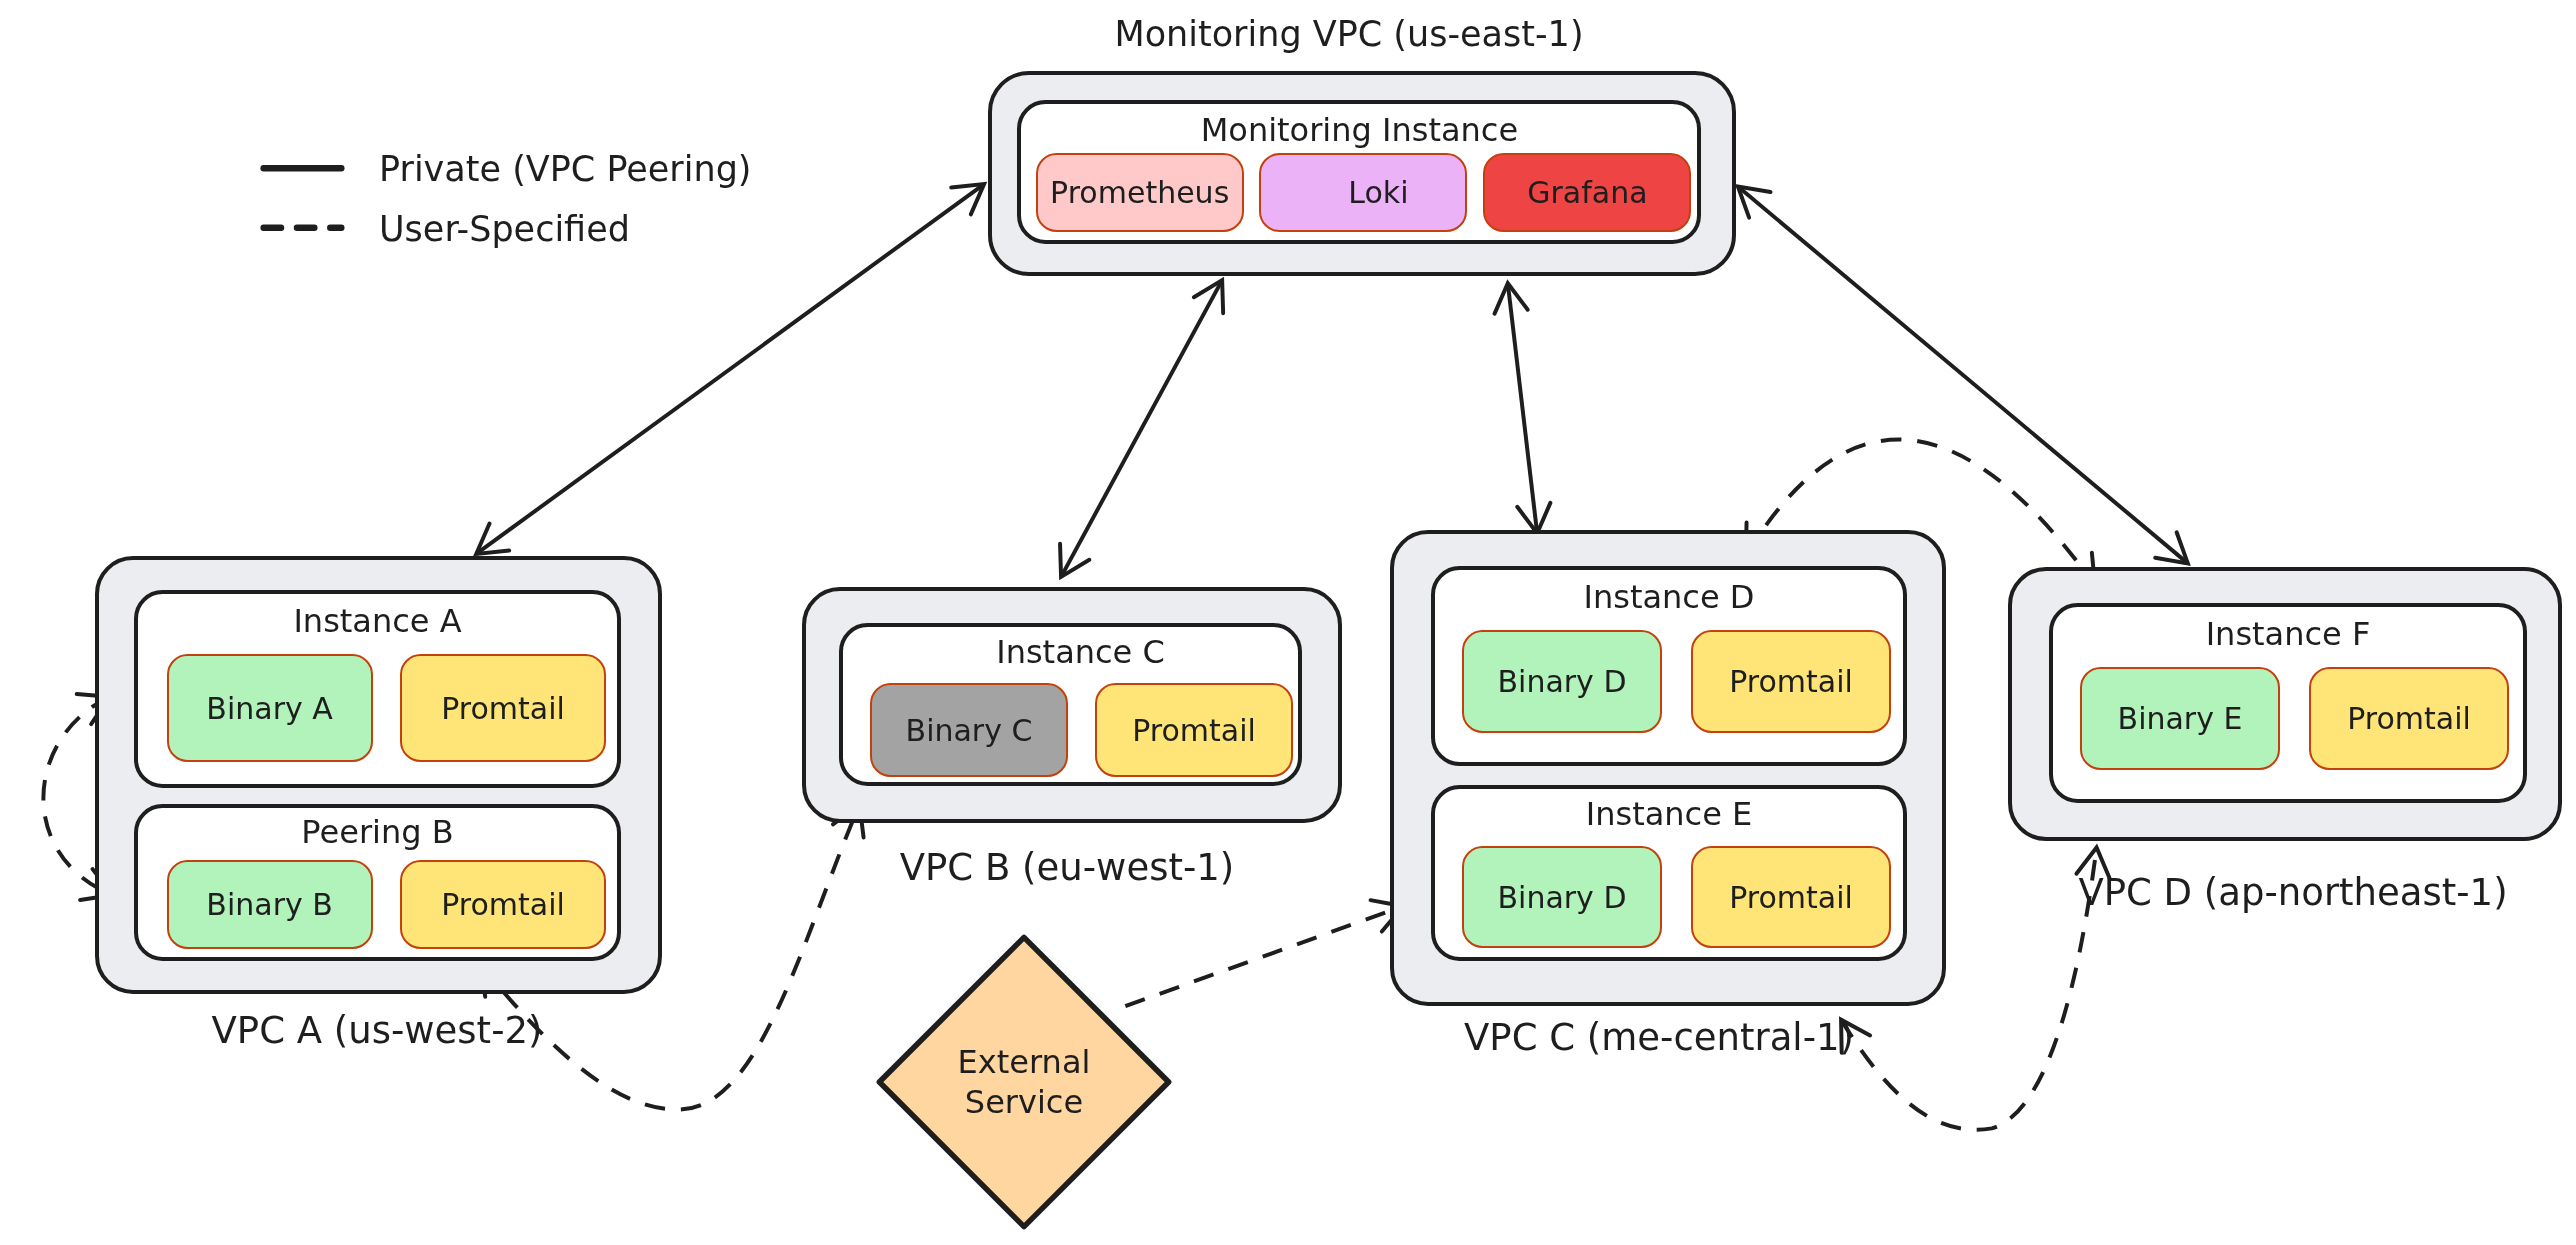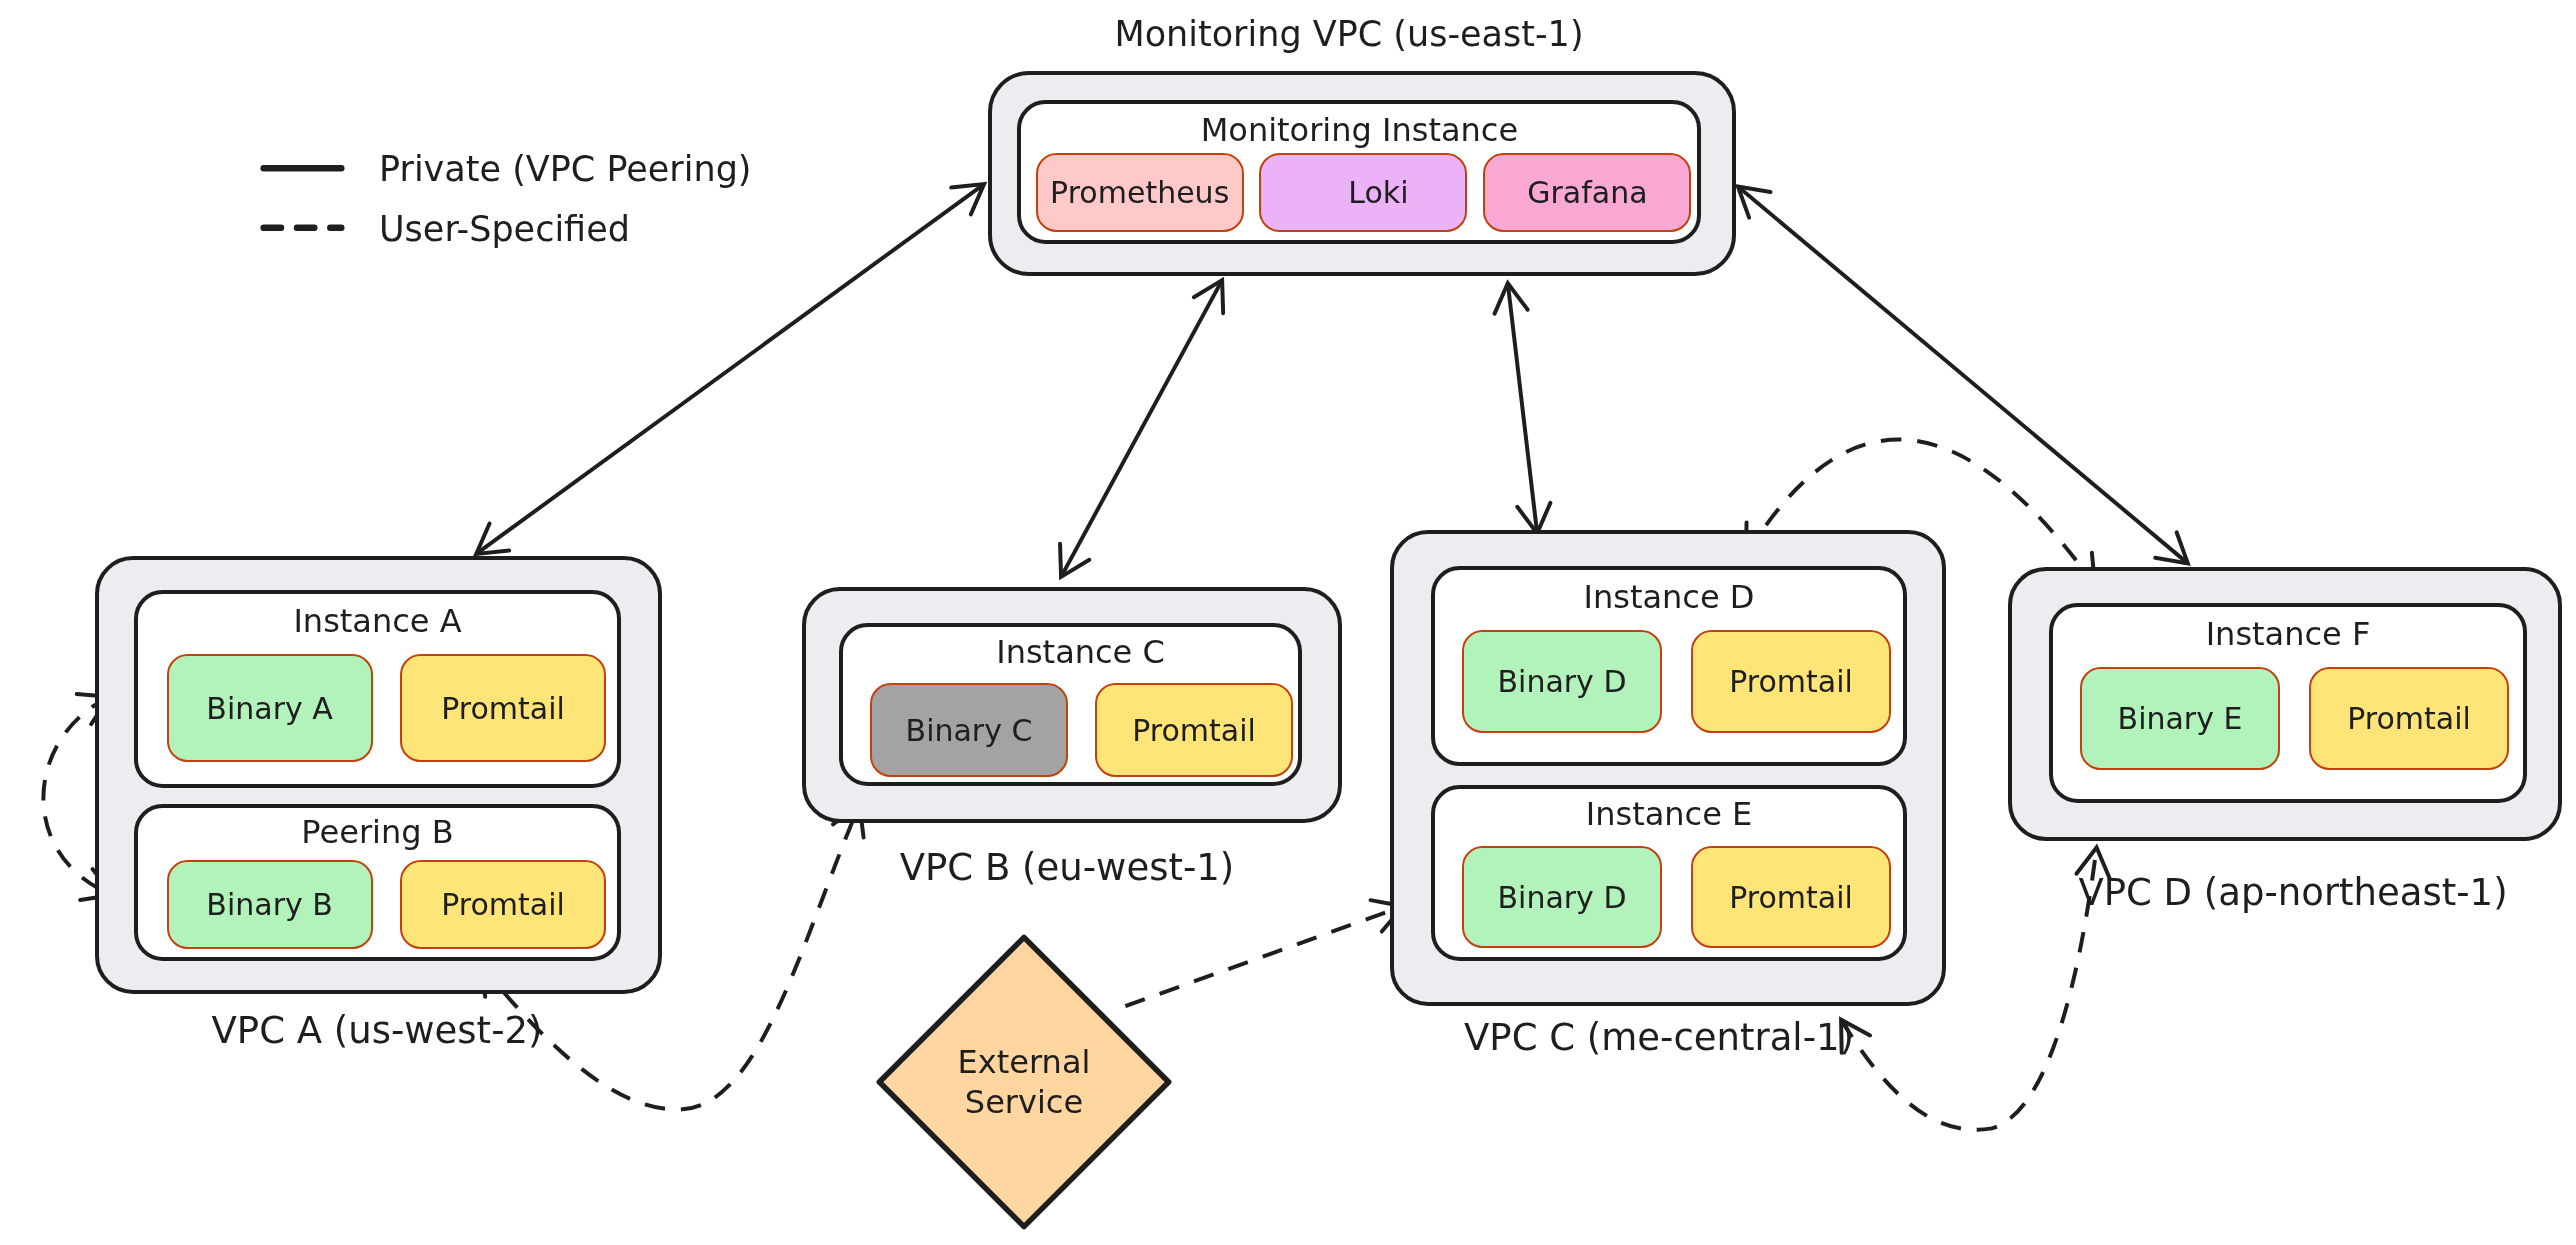--- a/index.html
+++ b/index.html
@@ -52,21 +52,21 @@
 
   <div class="box-outer" style="left:988px;top:71px;width:748px;height:205px;border-radius:41px;">
     <div class="box-inner" style="left:25.4px;top:25.4px;width:684px;height:144px;">
       <div class="i-title" style="top:6.3px;">Monitoring Instance</div>
       <div class="chip" style="left: 14.3px; top: 49px; width: 208px; height: 79px; background: rgb(255, 201, 201);">
         <span>Prometheus</span>
       </div>
       <div class="chip" style="left: 238px; top: 49px; width: 208px; height: 79px; background: rgb(236, 178, 247); padding-left: 30px;">
         <span>Loki</span>
       </div>
-      <div class="chip" style="left: 462px; top: 49px; width: 208px; height: 79px; background: #f9a8d4;">
+      <div class="chip" style="left: 462px; top: 49px; width: 208px; height: 79px; background: #ef4444;">
         <span>Grafana</span>
       </div>
     </div>
   </div>
 
   <div class="box-outer" style="left:95px;top:556px;width:567px;height:438px;">
     <div class="box-inner" style="left:35px;top:30px;width:487px;height:198px;">
       <div class="i-title" style="top:8px;">Instance A</div>
       <div class="chip" style="left: 28.6px; top: 60px; width: 206px; height: 108px; background: rgb(178, 242, 187);">
         <span>Binary A</span>

